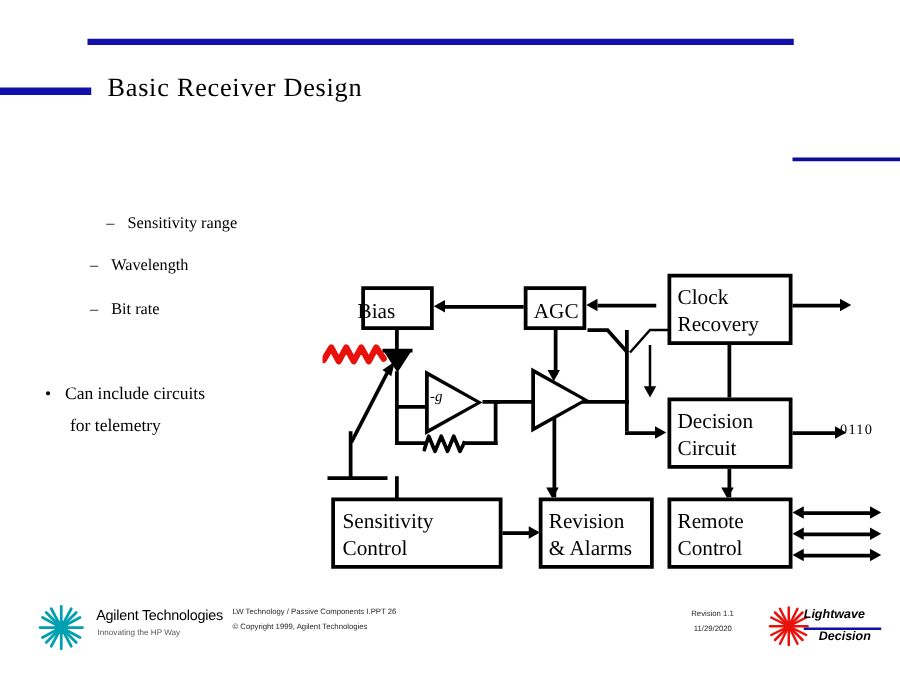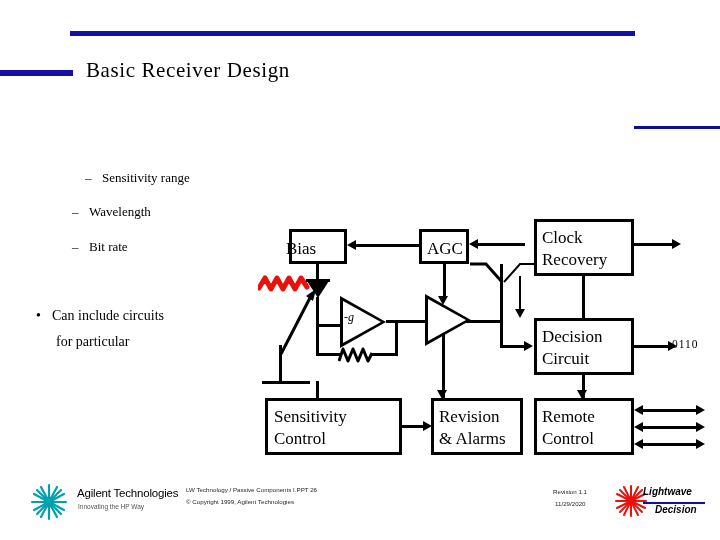--- a/index.html
+++ b/index.html
@@ -82,21 +82,21 @@
   <div class="b2 bl-c">
     <span class="dash">–</span><span>Wavelength</span>
   </div>
   <div class="b2 bl-d">
     <span class="dash">–</span><span>Bit rate</span>
   </div>
   <div class="b1 bl-e">
     <span class="dot">•</span><span>Can include circuits</span>
   </div>
   <div class="b1 bl-f">
-    <span>for particular</span>
+    <span>for telemetry</span>
   </div>
 
   <div class="box" style="left:289px;top:229px;width:58px;height:35px;"></div>
   <div class="boxlab" style="left:286px;top:232px;">Bias</div>
 
   <div class="box" style="left:419px;top:229px;width:50px;height:35px;"></div>
   <div class="boxlab" style="left:427px;top:232px;">AGC</div>
 
   <div class="wire h" style="left:356px;top:244px;width:63px;"></div>
   <div class="arrowL" style="left:347px;top:240px;"></div>

